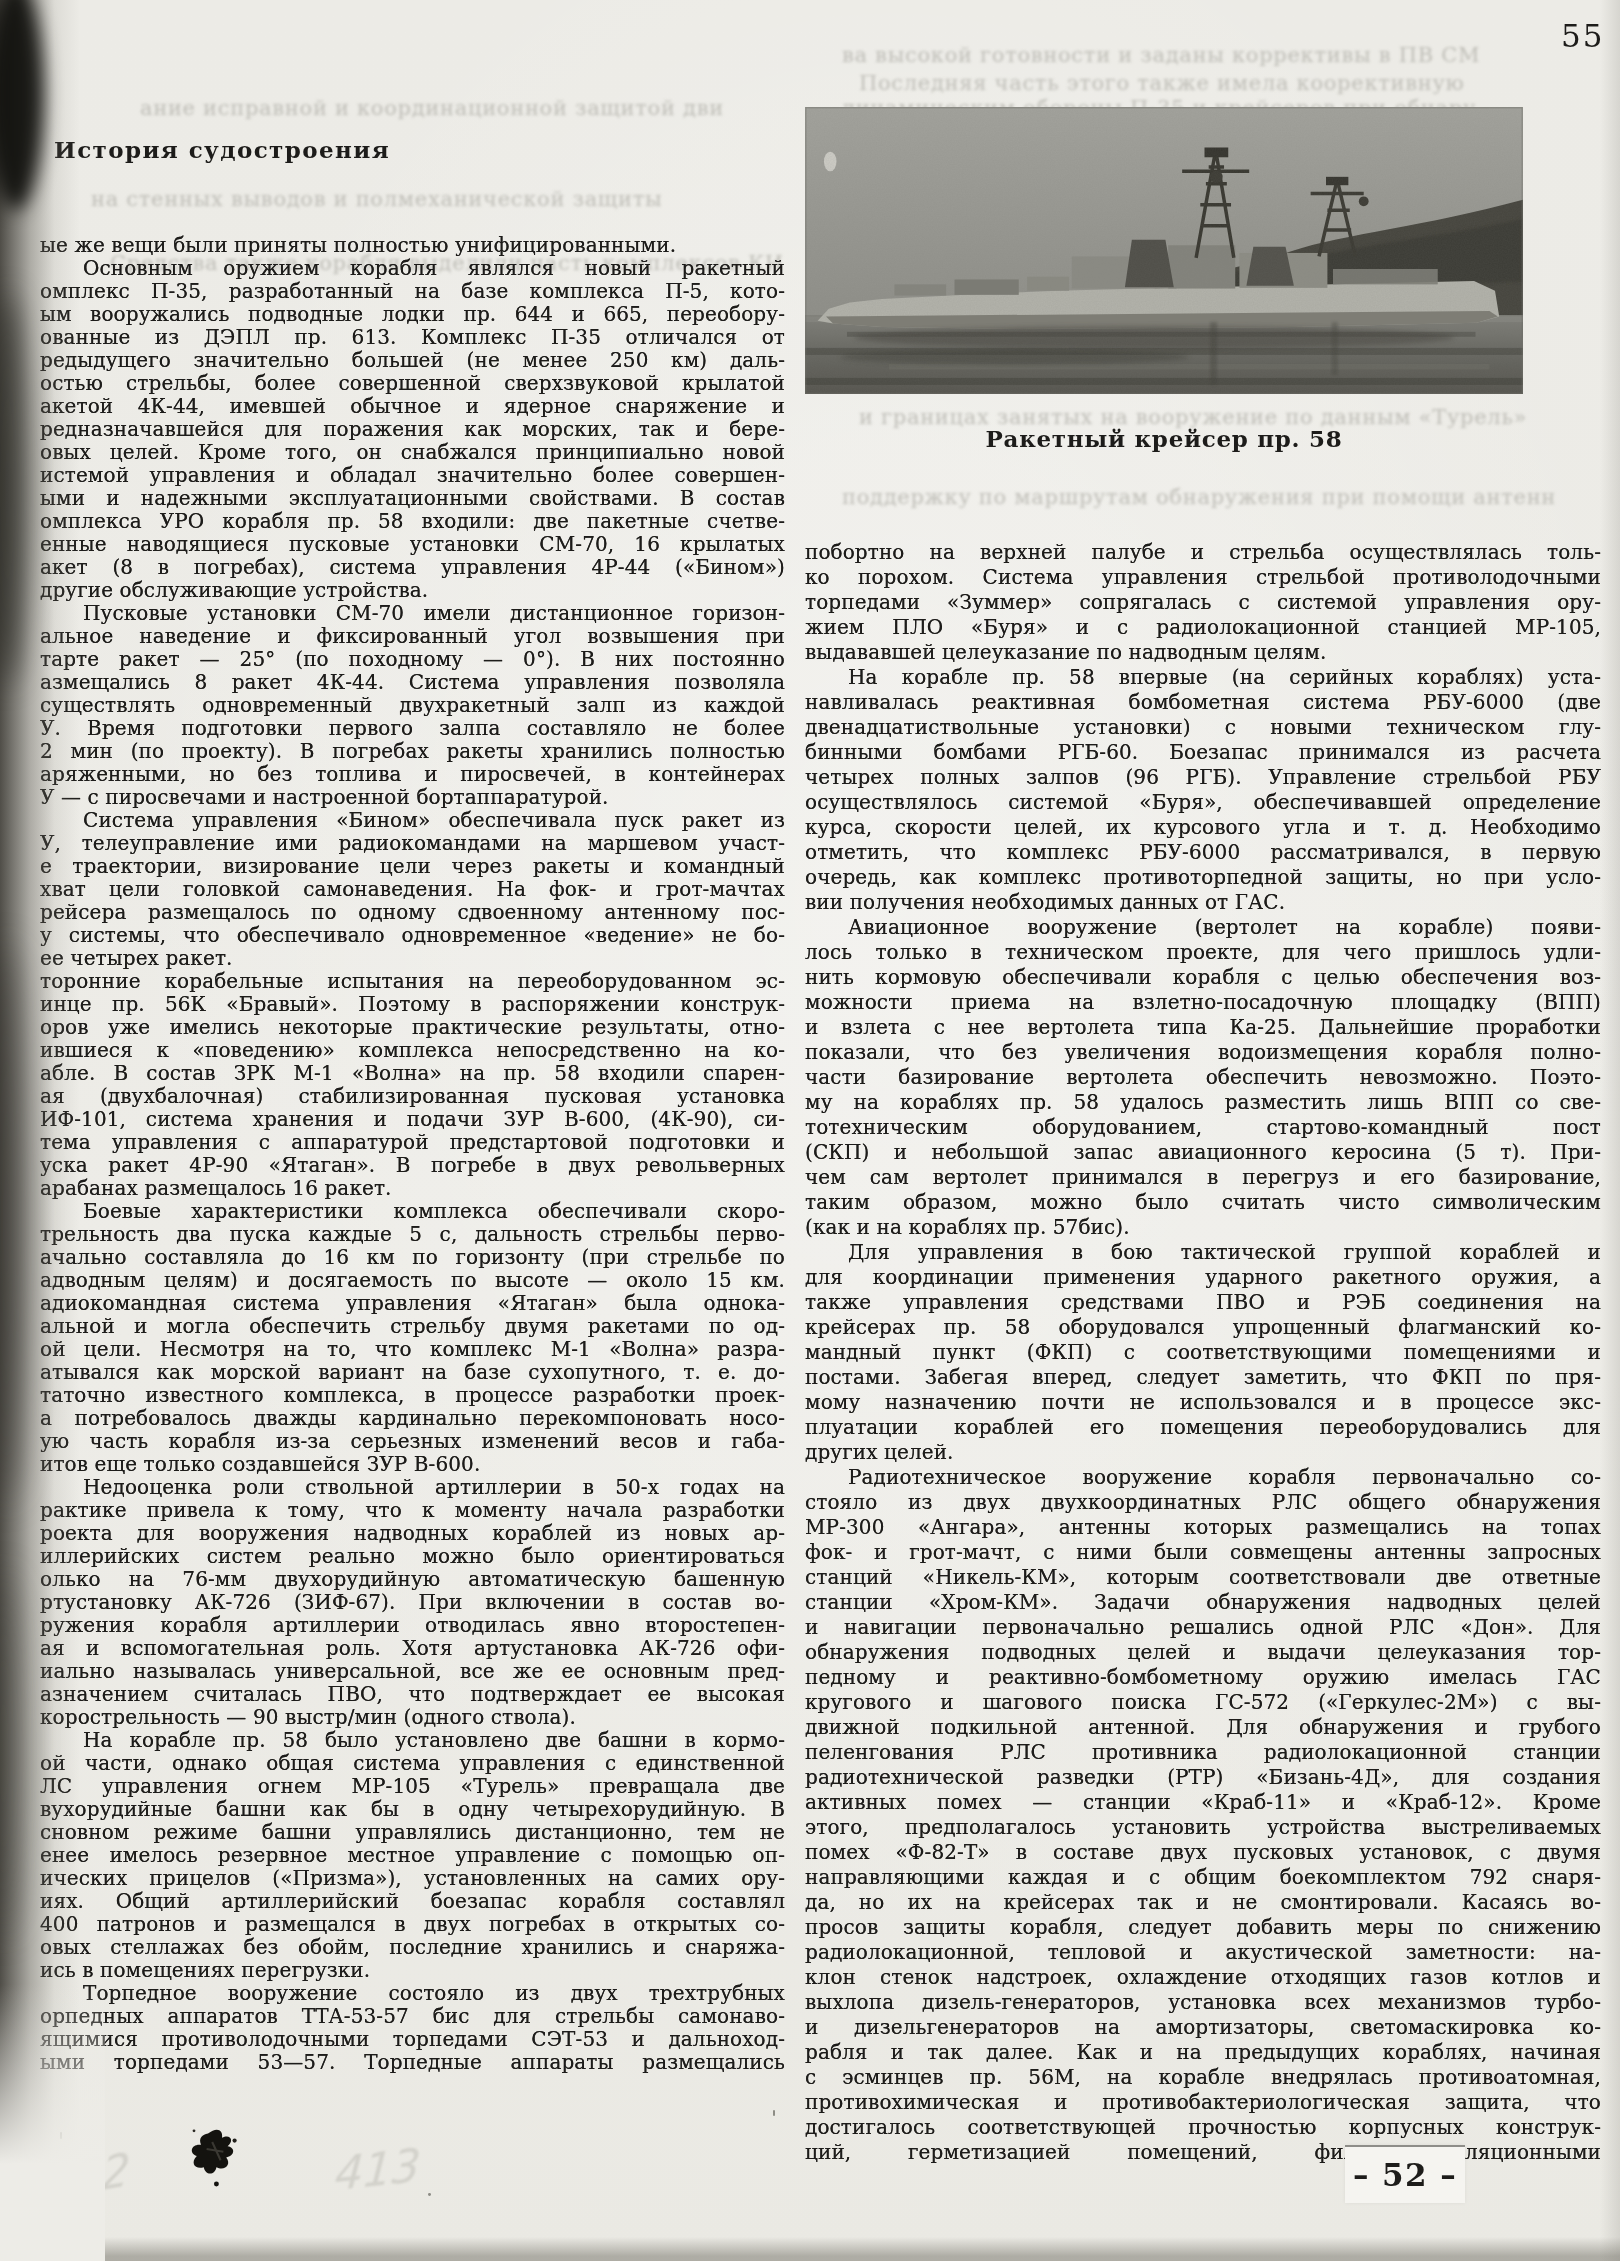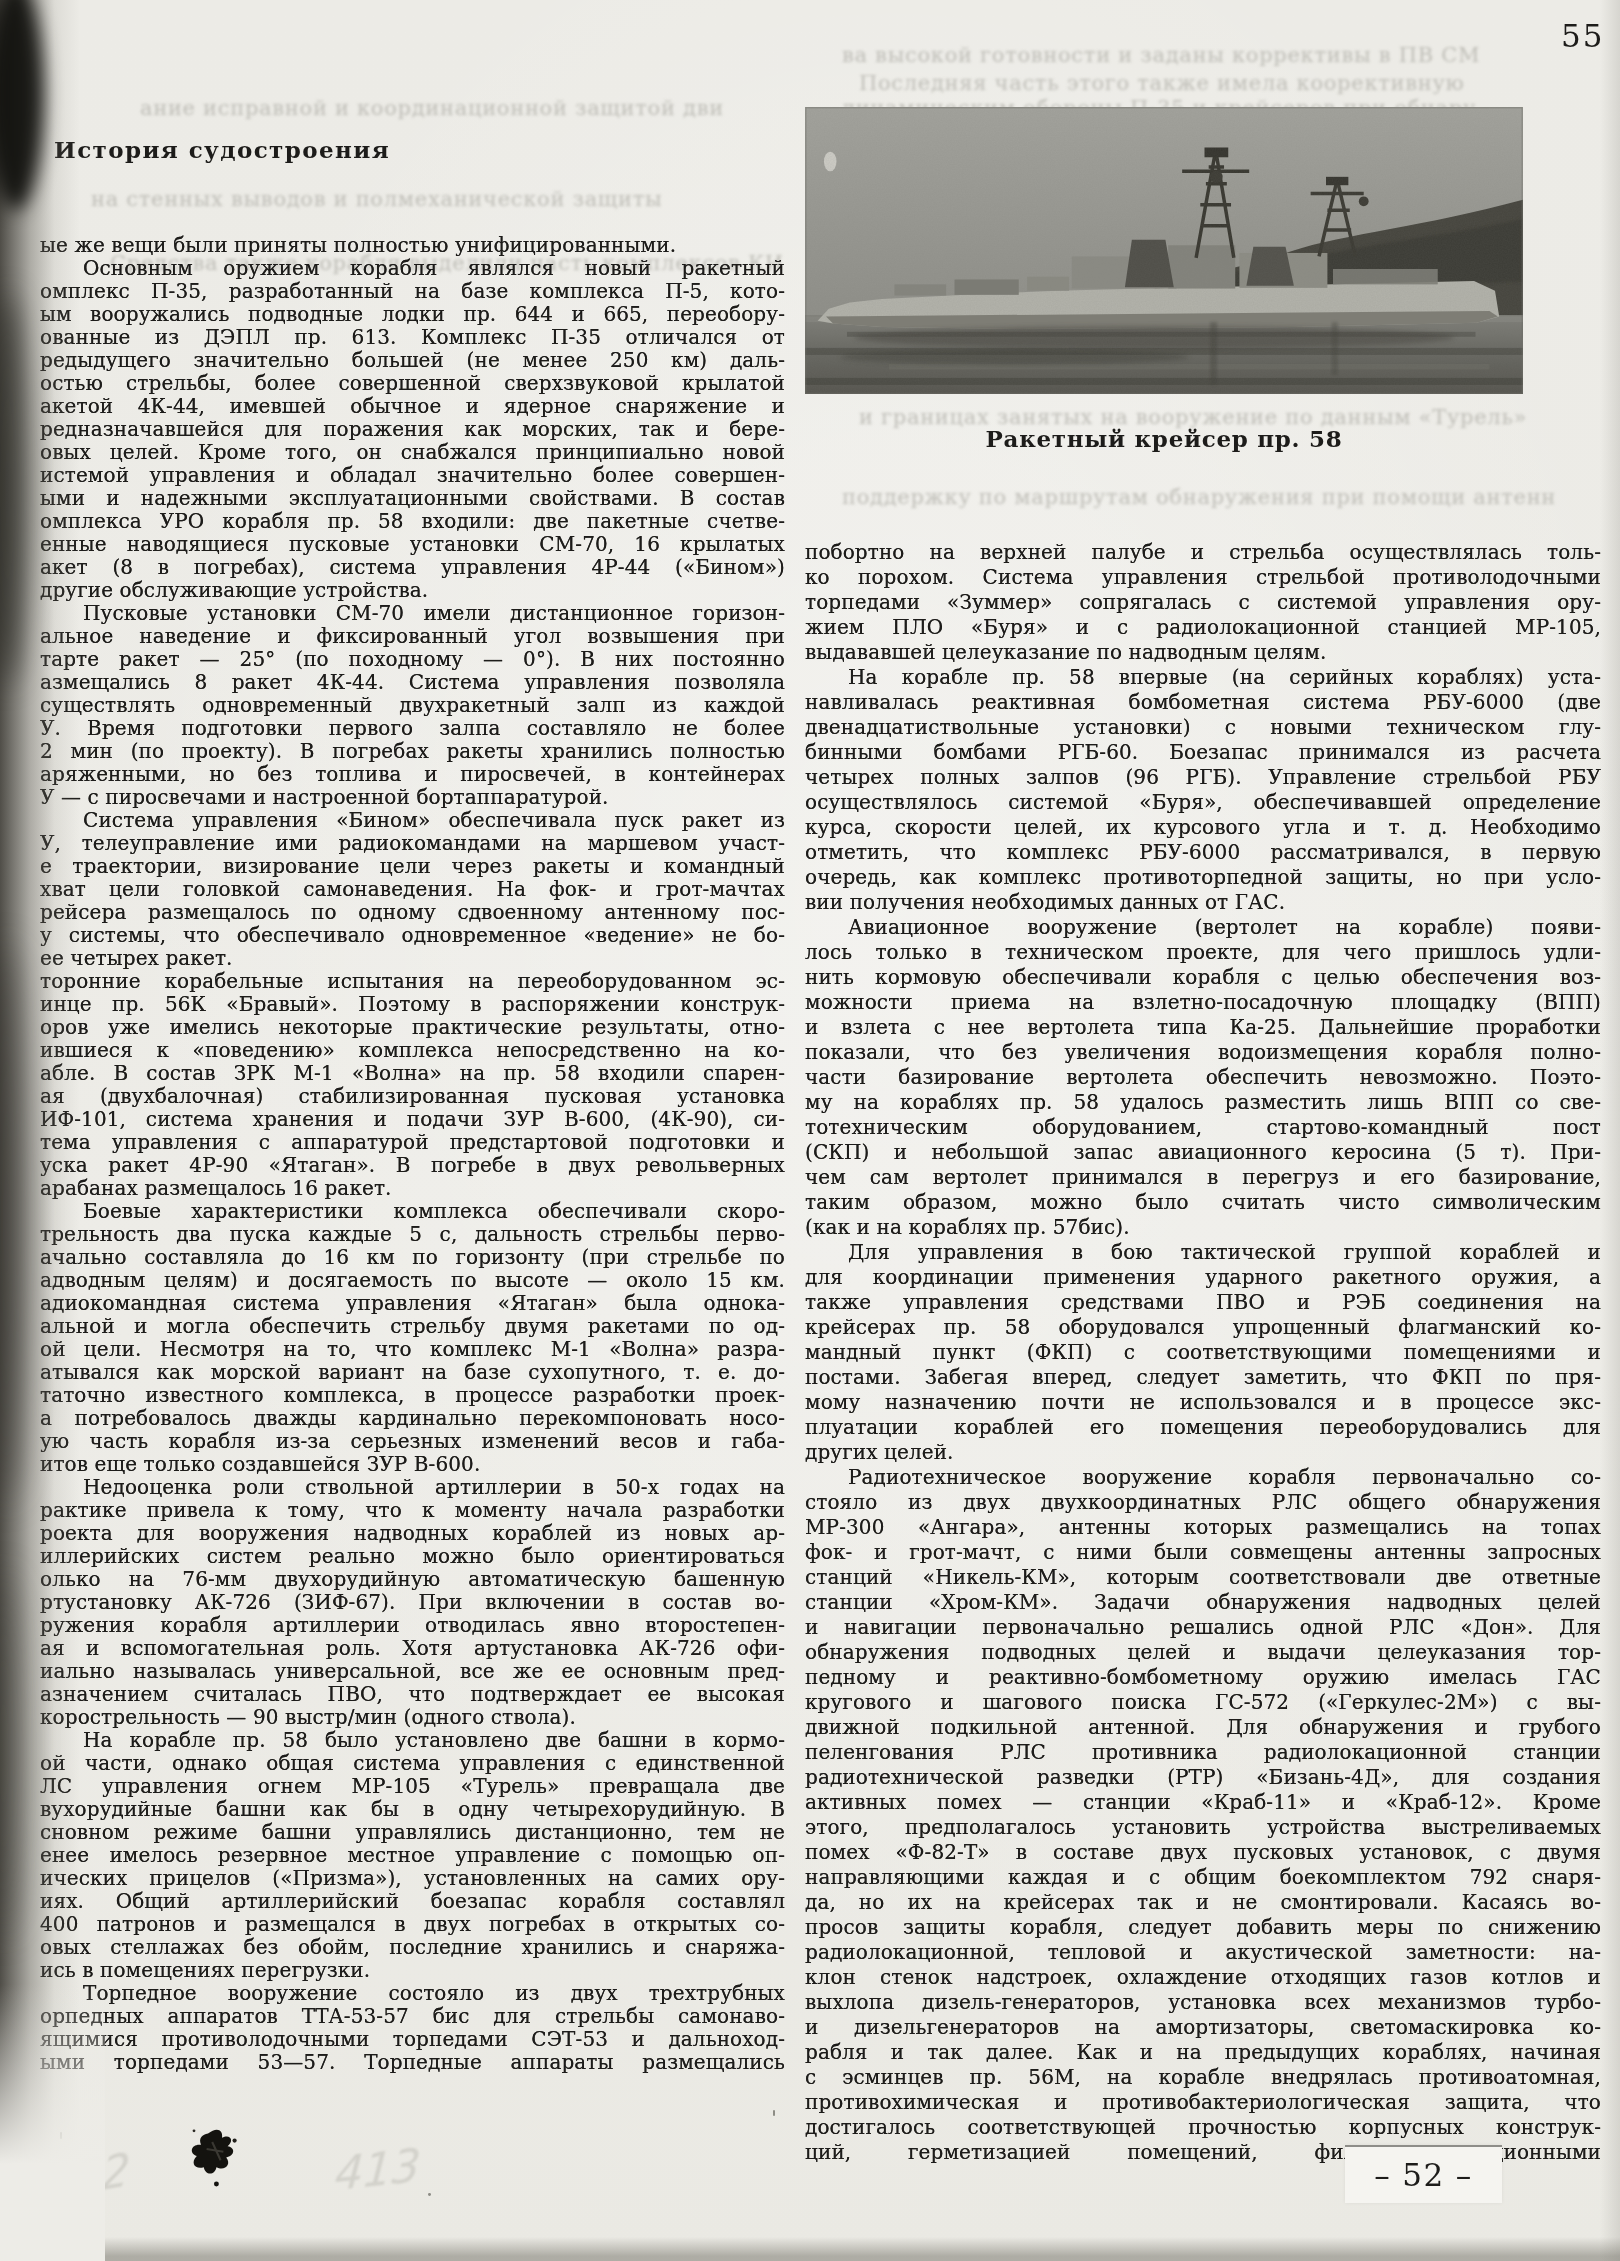--- a/index.html
+++ b/index.html
@@ -48,24 +48,24 @@
   
   .photo{position:absolute;left:805px;top:107px;width:718px;height:287px;z-index:2;}
   .caption{position:absolute;left:805px;top:425px;width:718px;z-index:2;
     text-align:center;font-size:23px;font-weight:bold;letter-spacing:0.7px;}
   
   .ghost{position:absolute;z-index:1;color:#b5b4ad;filter:blur(1.7px);opacity:.85;
     font-size:21px;white-space:nowrap;letter-spacing:0.7px;}
   .pencil{position:absolute;z-index:1;color:#c6c5be;filter:blur(1.1px);opacity:.65;
     font-family:"DejaVu Sans","Liberation Sans",sans-serif;font-style:italic;font-size:45px;}
   
-  .pageno-bottom{position:absolute;left:1345px;top:2145px;width:157px;height:56px;z-index:3;
+  .pageno-bottom{position:absolute;left:1345px;top:2145px;width:120px;height:56px;z-index:3;
     background:#f5f4f0;border-top:2.1px solid #8e8d88;box-shadow:0 0 4.2px rgba(0,0,0,.06);
     display:flex;align-items:center;justify-content:center;
-    font-size:31px;font-weight:normal;letter-spacing:1.4px;}
+    font-size:31px;font-weight:bold;letter-spacing:1.4px;}
   
   .blot{position:absolute;z-index:3;}
   .speck{position:absolute;z-index:3;width:2.8px;height:2.8px;border-radius:50%;background:#8d8c85;}
 </style>
 </head>
 <body>
 
 <div class="page-tint"></div>
 
 <div class="ghost" style="left:140px;top:96px;">ание исправной и координационной защитой дви</div>

